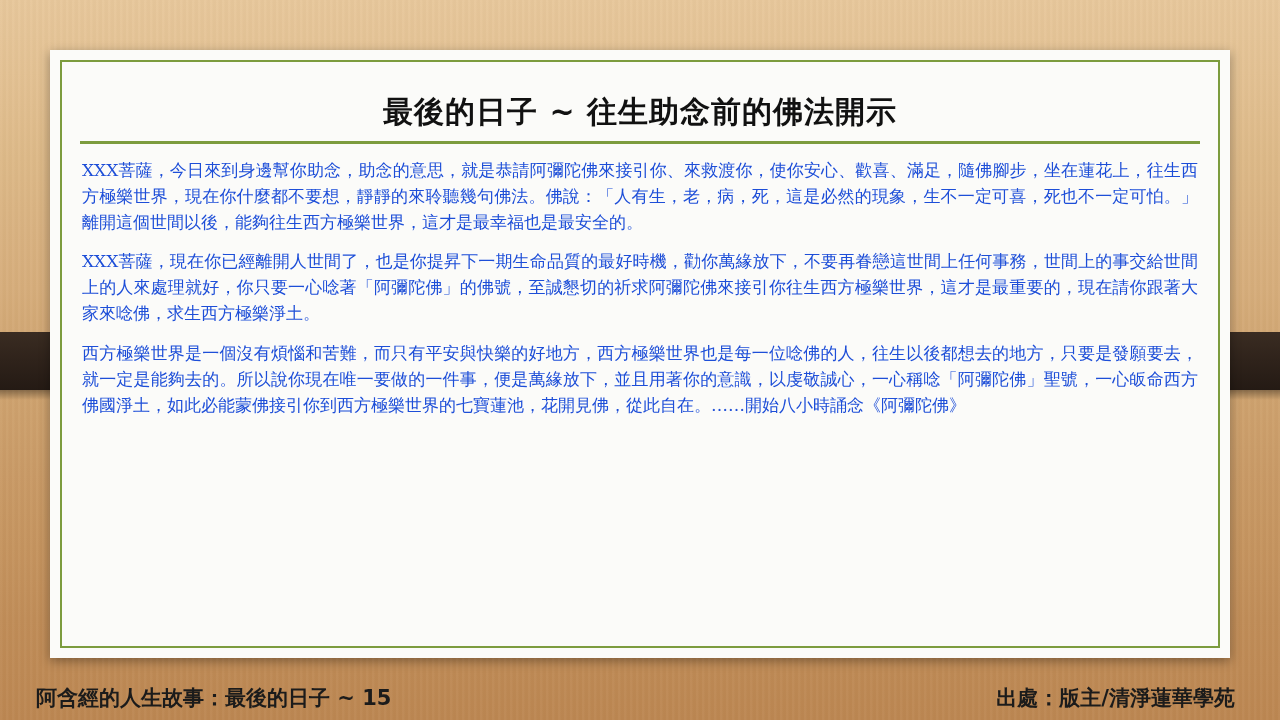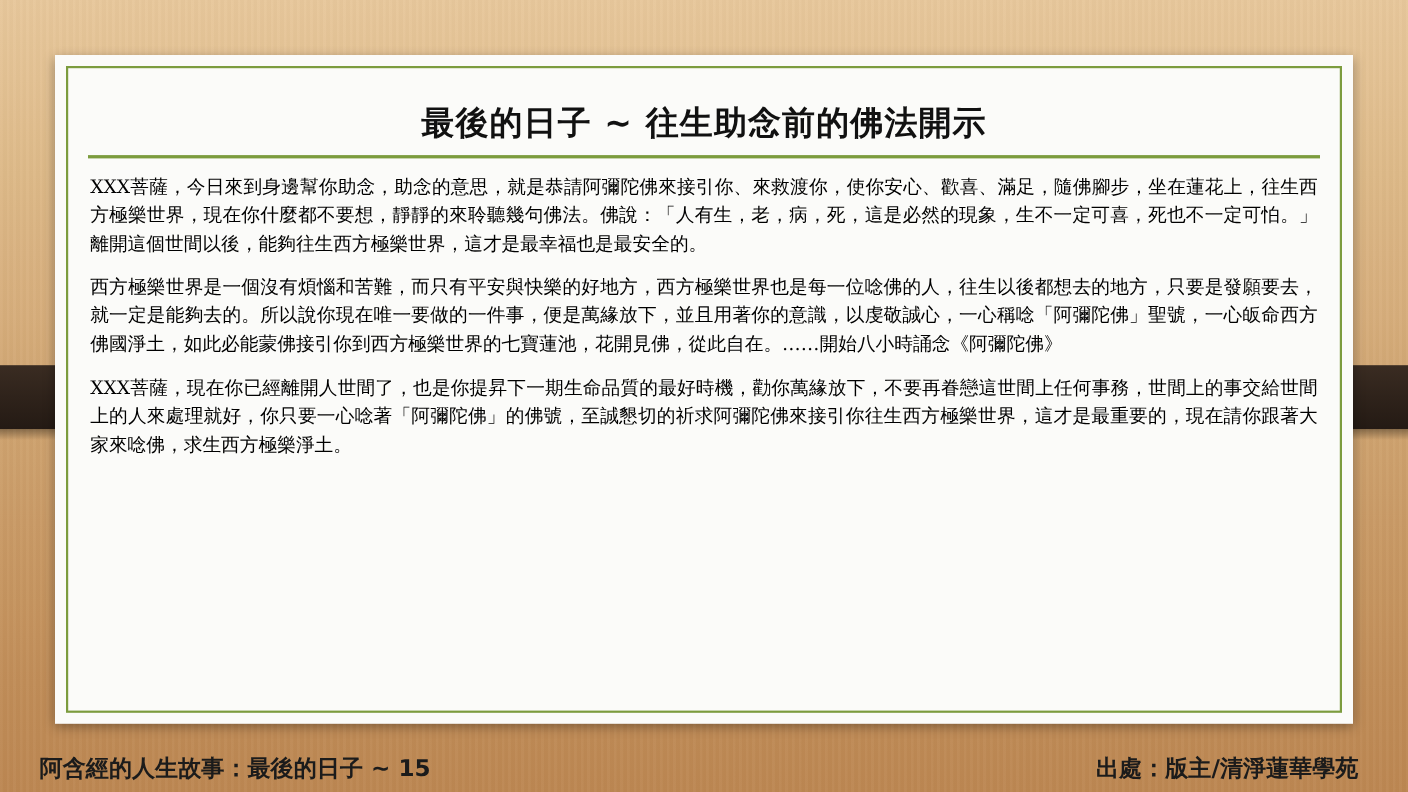--- a/index.html
+++ b/index.html
@@ -115,21 +115,21 @@
     color: #d60000;
     font-size: 19.5px;
     font-weight: bold;
     line-height: 1.46;
     text-align: justify;
     margin: 0 6px 14px 6px;
     font-family: "DejaVu Sans", "Liberation Sans", sans-serif;
   }
 
   .para-purple {
-    color: #000000;
+    color: #1d4ed8;
     font-size: 17px;
     line-height: 1.52;
     text-align: justify;
     margin: 0 6px 14px 6px;
     font-family: "DejaVu Serif", "Liberation Serif", serif;
   }
   .para-purple:last-child { margin-bottom: 0; }
 
   
   .footer-left, .footer-right {
@@ -156,22 +156,22 @@
 
   <div class="content">
 
     <div class="slide-title">最後的日子 ~ 往生助念前的佛法開示</div>
 
     <div class="title-rule"></div>
 
 
     <p class="para-purple">XXX菩薩，今日來到身邊幫你助念，助念的意思，就是恭請阿彌陀佛來接引你、來救渡你，使你安心、歡喜、滿足，隨佛腳步，坐在蓮花上，往生西方極樂世界，現在你什麼都不要想，靜靜的來聆聽幾句佛法。佛說：「人有生，老，病，死，這是必然的現象，生不一定可喜，死也不一定可怕。」離開這個世間以後，能夠往生西方極樂世界，這才是最幸福也是最安全的。</p>
 
+    <p class="para-purple">XXX菩薩，現在你已經離開人世間了，也是你提昇下一期生命品質的最好時機，勸你萬緣放下，不要再眷戀這世間上任何事務，世間上的事交給世間上的人來處理就好，你只要一心唸著「阿彌陀佛」的佛號，至誠懇切的祈求阿彌陀佛來接引你往生西方極樂世界，這才是最重要的，現在請你跟著大家來唸佛，求生西方極樂淨土。</p>
+
     <p class="para-purple">西方極樂世界是一個沒有煩惱和苦難，而只有平安與快樂的好地方，西方極樂世界也是每一位唸佛的人，往生以後都想去的地方，只要是發願要去，就一定是能夠去的。所以說你現在唯一要做的一件事，便是萬緣放下，並且用著你的意識，以虔敬誠心，一心稱唸「阿彌陀佛」聖號，一心皈命西方佛國淨土，如此必能蒙佛接引你到西方極樂世界的七寶蓮池，花開見佛，從此自在。……開始八小時誦念《阿彌陀佛》</p>
-
-    <p class="para-purple">XXX菩薩，現在你已經離開人世間了，也是你提昇下一期生命品質的最好時機，勸你萬緣放下，不要再眷戀這世間上任何事務，世間上的事交給世間上的人來處理就好，你只要一心唸著「阿彌陀佛」的佛號，至誠懇切的祈求阿彌陀佛來接引你往生西方極樂世界，這才是最重要的，現在請你跟著大家來唸佛，求生西方極樂淨土。</p>
 
   </div>
 </div>
 
 <div class="footer-left">阿含經的人生故事：最後的日子 ~ 15</div>
 
 <div class="footer-right">出處：版主/清淨蓮華學苑</div>
 
 </body></html>

